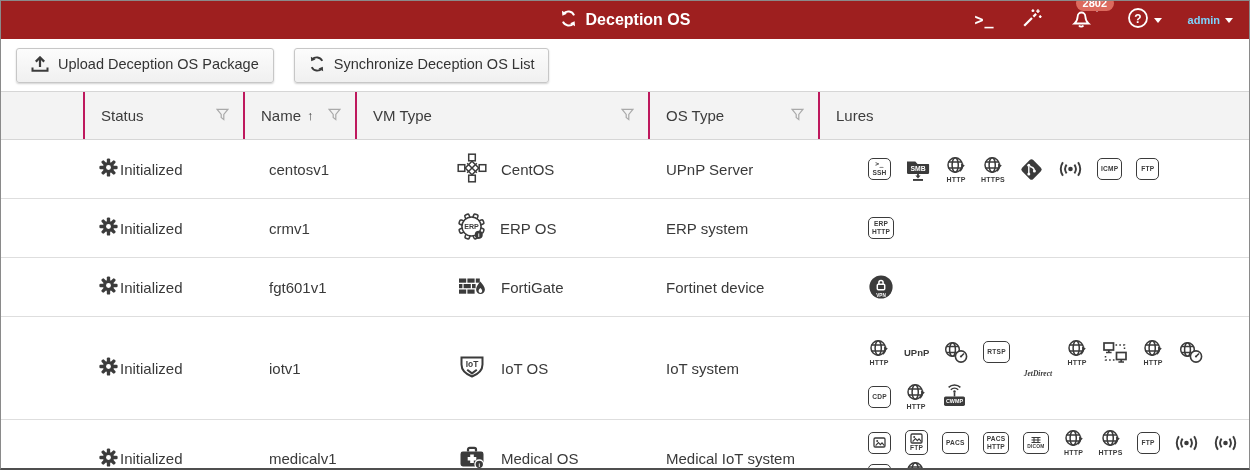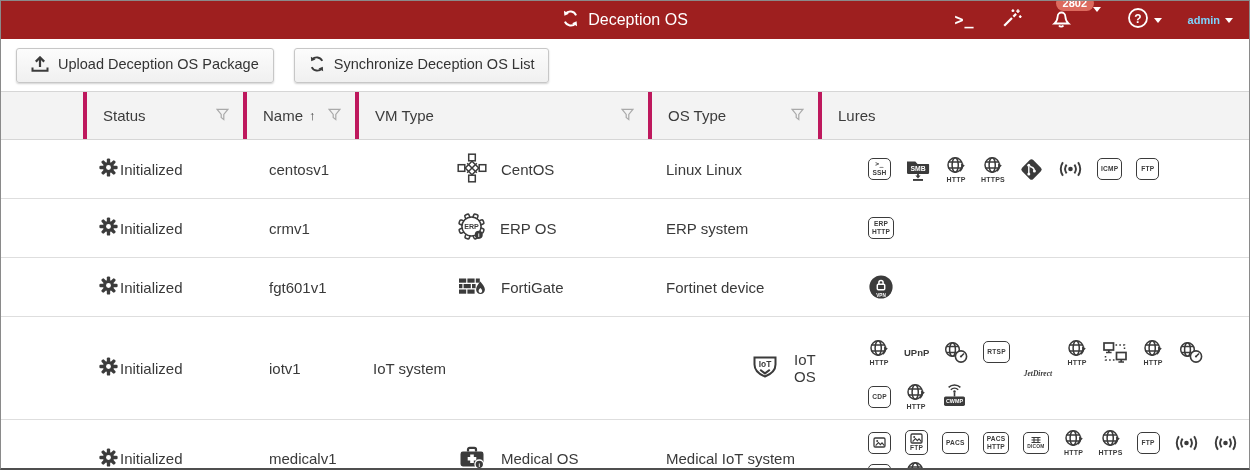--- a/index.html
+++ b/index.html
@@ -1,39 +1,39 @@
 <!DOCTYPE html>
 <html><head>
 <meta charset="utf-8">
 <style>
   html,body{margin:0;padding:0;background:#fff;}
   .frame{position:relative;width:1250px;height:470px;box-sizing:border-box;
     border:1px solid #8a8a8a;border-bottom:2px solid #4f4f4f;background:#fff;
     font-family:"Liberation Sans",sans-serif;color:#3b3b3b;overflow:hidden;}
   
   .titlebar{height:38px;background:#9e1f1f;display:flex;align-items:center;justify-content:center;position:relative;}
-  .tb-title{display:flex;gap:9px;align-items:center;color:#fff;font-size:16px;font-weight:normal;}
+  .tb-title{display:flex;gap:9px;align-items:center;color:#fff;font-size:16px;font-weight:bold;}
   .tb-right{position:absolute;right:16px;top:0;height:100%;display:flex;align-items:center;gap:26px;}
   .tb-item{display:flex;align-items:center;gap:5px;color:#fff;cursor:pointer;}
   .term{font-family:"DejaVu Sans Mono",monospace;font-weight:bold;font-size:15px;letter-spacing:1px;color:#fff;}
   .caret{width:0;height:0;border-left:4.5px solid transparent;border-right:4.5px solid transparent;border-top:5.5px solid #fff;display:inline-block;}
-  .bellwrap{position:relative;display:flex;align-items:flex-start;gap:20px;}
+  .bellwrap{position:relative;display:flex;align-items:flex-start;gap:0;}
   .badge{position:absolute;top:-11px;left:7px;background:#dc6a5e;color:#fff;font-size:11px;font-weight:bold;
     padding:1px 7px;border-radius:9px;line-height:1.2;}
   .admin{font-size:11px;font-weight:600;color:#7dd3fc;}
   
   .toolbar{height:52px;display:flex;align-items:center;gap:20px;padding:0 15px;background:#fff;}
   .btn{display:inline-flex;align-items:flex-start;gap:9px;background:linear-gradient(#fcfcfc,#f0f0f0);
     border:1px solid #c7c7c7;border-radius:3px;padding:7px 14px;font-size:14.5px;color:#333;
     box-shadow:0 1px 2px rgba(0,0,0,.18);cursor:pointer;font-family:inherit;}
   
   .tbl{--cols:82px 160px 112px 293px 170px 1fr;}
   .thead{display:grid;grid-template-columns:var(--cols);background:#f3f3f3;
     border-top:1px solid #d6d6d6;border-bottom:1px solid #d6d6d6;height:47px;}
-  .th{display:flex;align-items:center;gap:6px;padding:0 14px 0 16px;font-size:15px;color:#3c3c3c;border-left:4px solid #be185d;}
+  .th{display:flex;align-items:center;gap:6px;padding:0 14px 0 16px;font-size:15px;color:#3c3c3c;border-left:2px solid #be185d;}
   .th:first-child{border-left:none;}
   .th .flt{margin-left:auto;}
   .sortarrow{font-size:13px;}
   .trow{display:grid;grid-template-columns:var(--cols);align-items:center;border-bottom:1px solid #dedede;min-height:58px;}
   .cell{font-size:15px;color:#3a3a3a;}
   .c-status{display:flex;align-items:center;gap:2px;padding-left:16px;}
   .c-name{padding-left:26px;}
   .c-os{display:flex;align-items:center;gap:14px;padding-left:102px;}
   .c-vm{padding-left:18px;}
   .lures{display:flex;flex-wrap:wrap;align-items:center;column-gap:14px;row-gap:5px;padding:9px 4px 9px 50px;width:372px;}
@@ -181,21 +181,21 @@
                   <rect x="-4.8" y="-4.8" width="9.6" height="9.6" transform="rotate(45)"></rect>
                   <path d="M0 -6.8 V6.8 M-6.8 0 H6.8" transform="rotate(45)"></path>
                   <rect x="-3.3" y="-13.8" width="6.6" height="6.6"></rect>
                   <rect x="-3.3" y="-13.8" width="6.6" height="6.6" transform="rotate(90)"></rect>
                   <rect x="-3.3" y="-13.8" width="6.6" height="6.6" transform="rotate(180)"></rect>
                   <rect x="-3.3" y="-13.8" width="6.6" height="6.6" transform="rotate(270)"></rect>
                 </g>
               </svg></span>
        <span>CentOS</span>
      </div>
-     <div class="cell c-vm">Linux Linux</div>
+     <div class="cell c-vm">UPnP Server</div>
      <div class="lures">
             <span class="lure">
               <span class="lbox">
                 <b class="mono">&gt;_</b>
                 <b>SSH</b>
               </span>
             </span>
             <span class="lure">
               <svg width="26" height="23" viewBox="0 0 26 23" aria-hidden="true">
                 <path d="M2 3.5 h8.3 l2.3 2.6 h10.9 a.6 .6 0 0 1 .6 .6 v8 a1.4 1.4 0 0 1 -1.4 1.4 H3.4 A1.4 1.4 0 0 1 2 14.7z" fill="#3b3b3b"></path>
@@ -375,29 +375,29 @@
                   <rect x="-2.2" y="-12" width="4.4" height="6.6" rx="1.6" transform="rotate(225)"></rect>
                   <rect x="-2.2" y="-12" width="4.4" height="6.6" rx="1.6" transform="rotate(270)"></rect>
                   <rect x="-2.2" y="-12" width="4.4" height="6.6" rx="1.6" transform="rotate(315)"></rect>
                   <circle r="7.3"></circle>
                 </g>
                 <circle r="3.2" fill="#fff"></circle>
               </svg></span>
        <span>Initialized</span>
      </div>
      <div class="cell c-name">iotv1</div>
-     <div class="cell c-vm">IoT system</div>
      <div class="cell c-os">
        <span><svg width="30" height="28" viewBox="0 0 30 28" aria-hidden="true">
                 <path d="M4.5 4.5 h21 v7 c0 7 -6.4 10.4 -10.5 12 C10.9 21.9 4.5 18.5 4.5 11.5z" fill="none" stroke="#3b3b3b" stroke-width="2"></path>
                 <text x="15" y="13.8" text-anchor="middle" font-size="8.4" font-weight="bold" fill="#3b3b3b" font-family="Liberation Sans,sans-serif">IoT</text>
                 <path d="M10.2 16.8 l4.8 3.6 4.8 -3.6" fill="none" stroke="#3b3b3b" stroke-width="2"></path>
               </svg></span>
        <span>IoT OS</span>
      </div>
+     <div class="cell c-vm">IoT system</div>
      <div class="lures">
             <span class="lure">
               <svg width="22" height="19" viewBox="0 0 22 19" aria-hidden="true">
                 <g fill="none" stroke="#3b3b3b" stroke-width="1.5">
                   <circle cx="10.2" cy="9" r="7.2"></circle>
                   <ellipse cx="10.2" cy="9" rx="3.1" ry="7.2"></ellipse>
                   <path d="M3.4 5.9 h13.6 M3.4 12.1 h13.6"></path>
                 </g>
                 <path d="M17.3 7.6 a7.6 7.6 0 0 1 -2.6 7.3" fill="none" stroke="#3b3b3b" stroke-width="1.9"></path>
                 <path d="M19.9 9.4 l-4 -1.3 1 4z" fill="#3b3b3b"></path>

